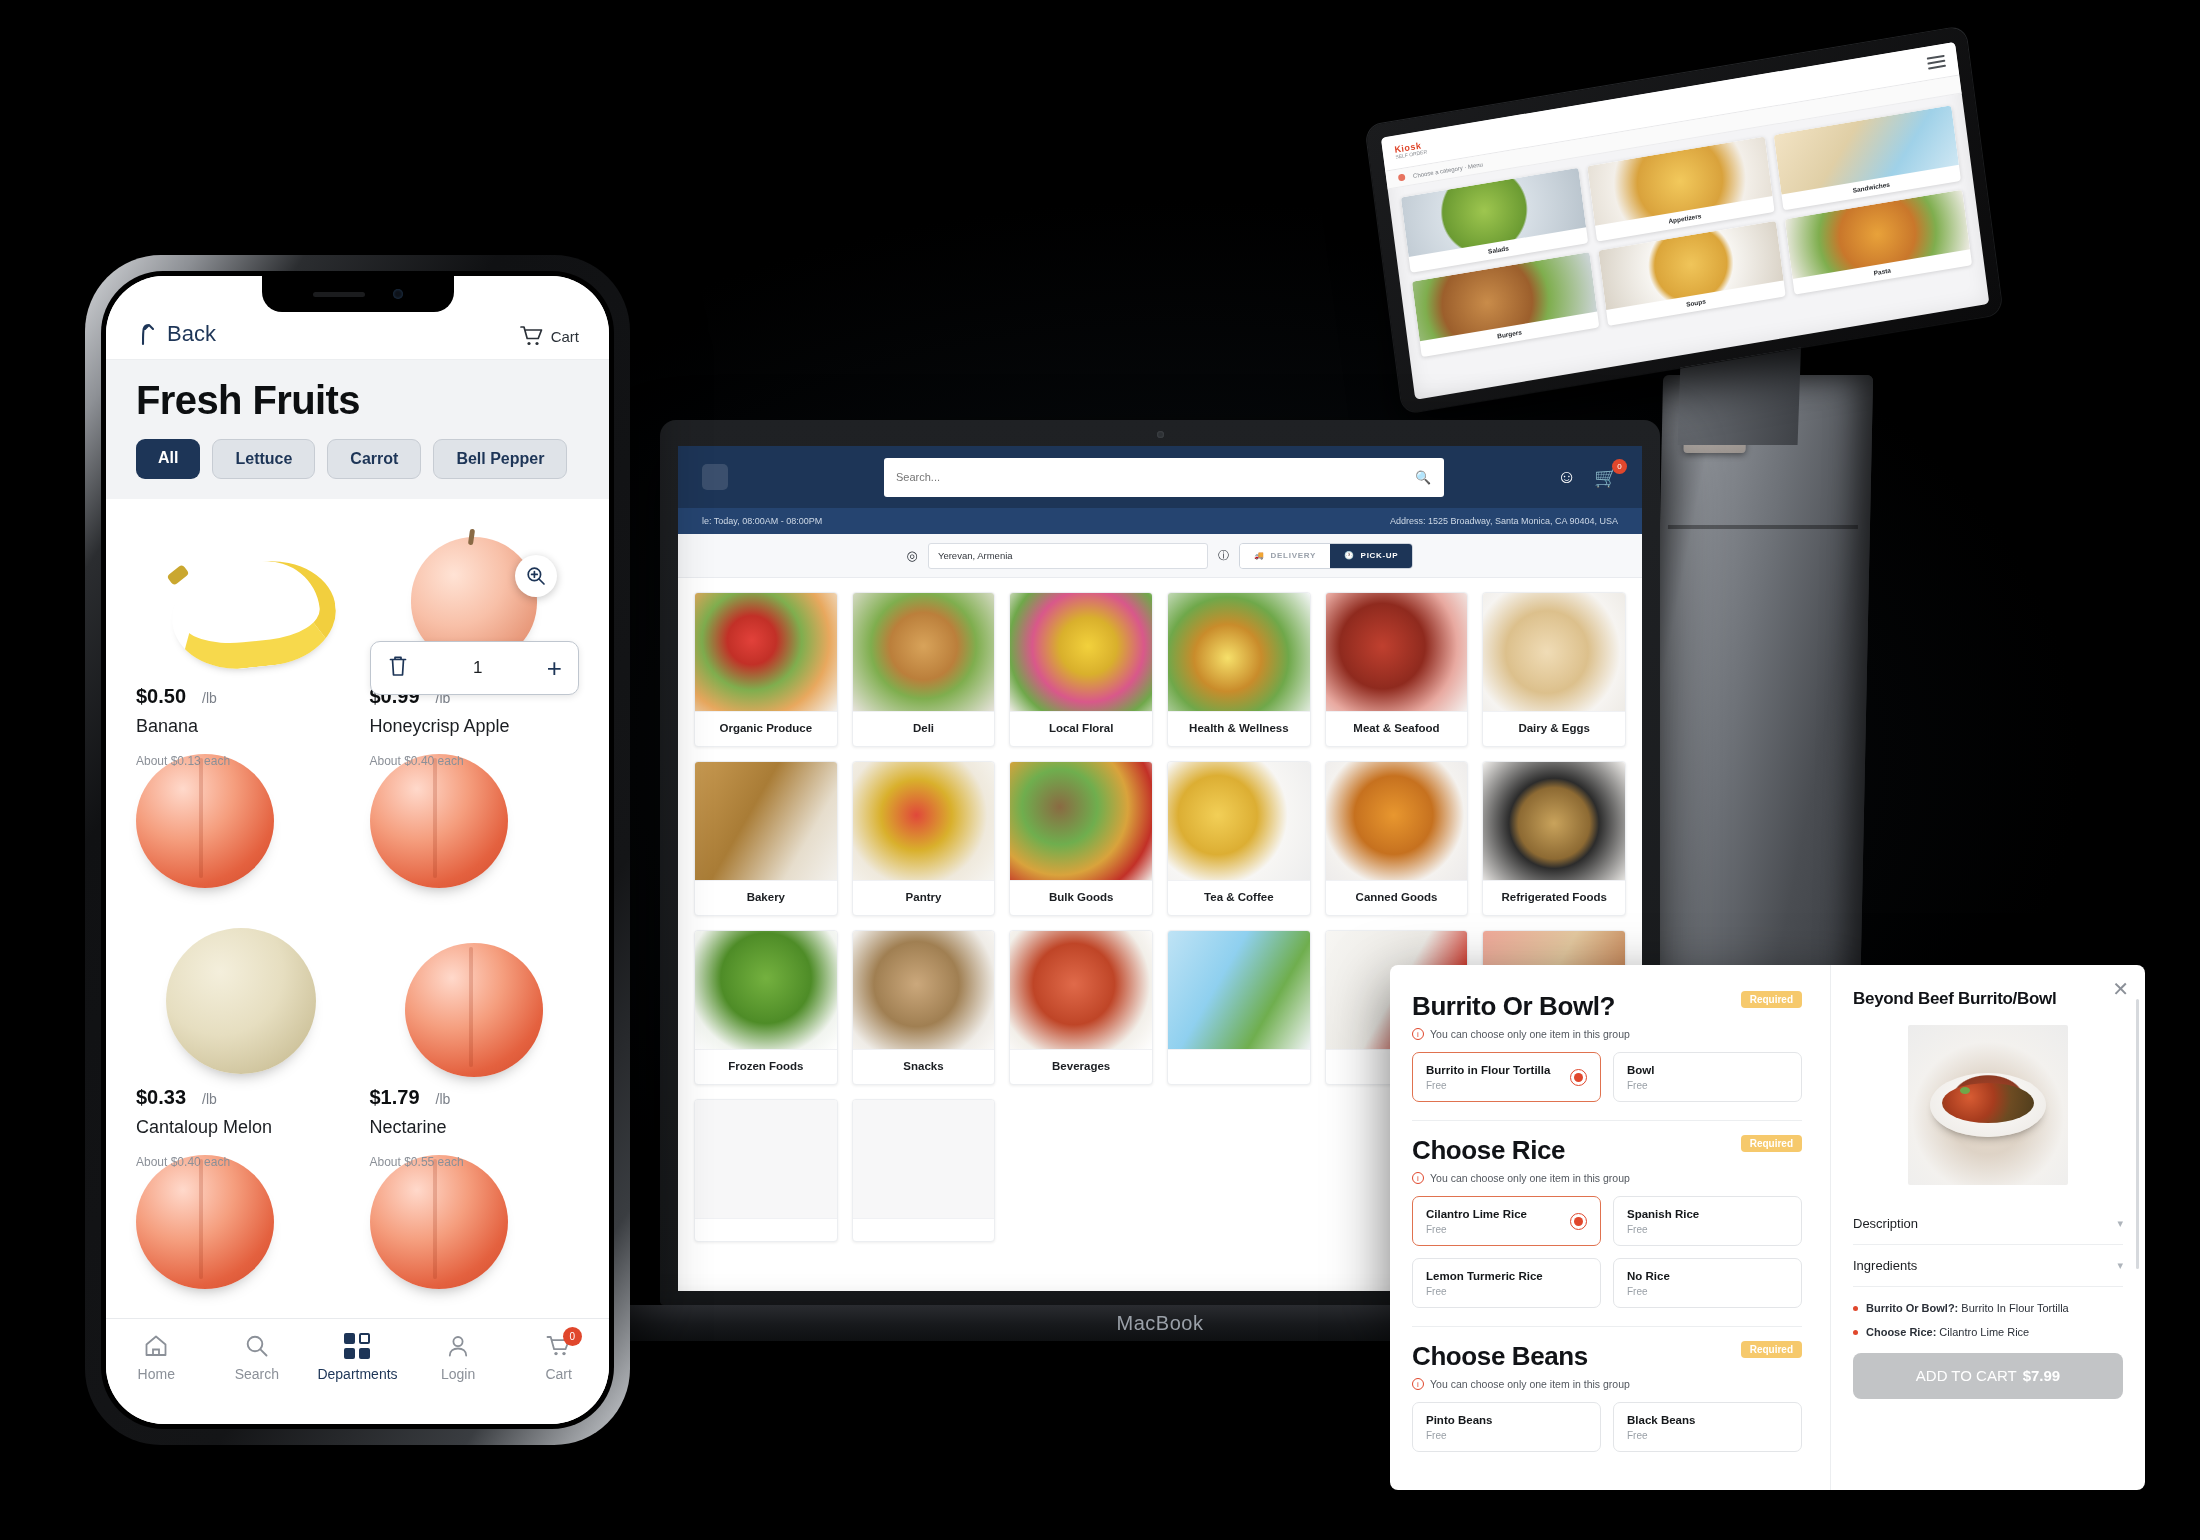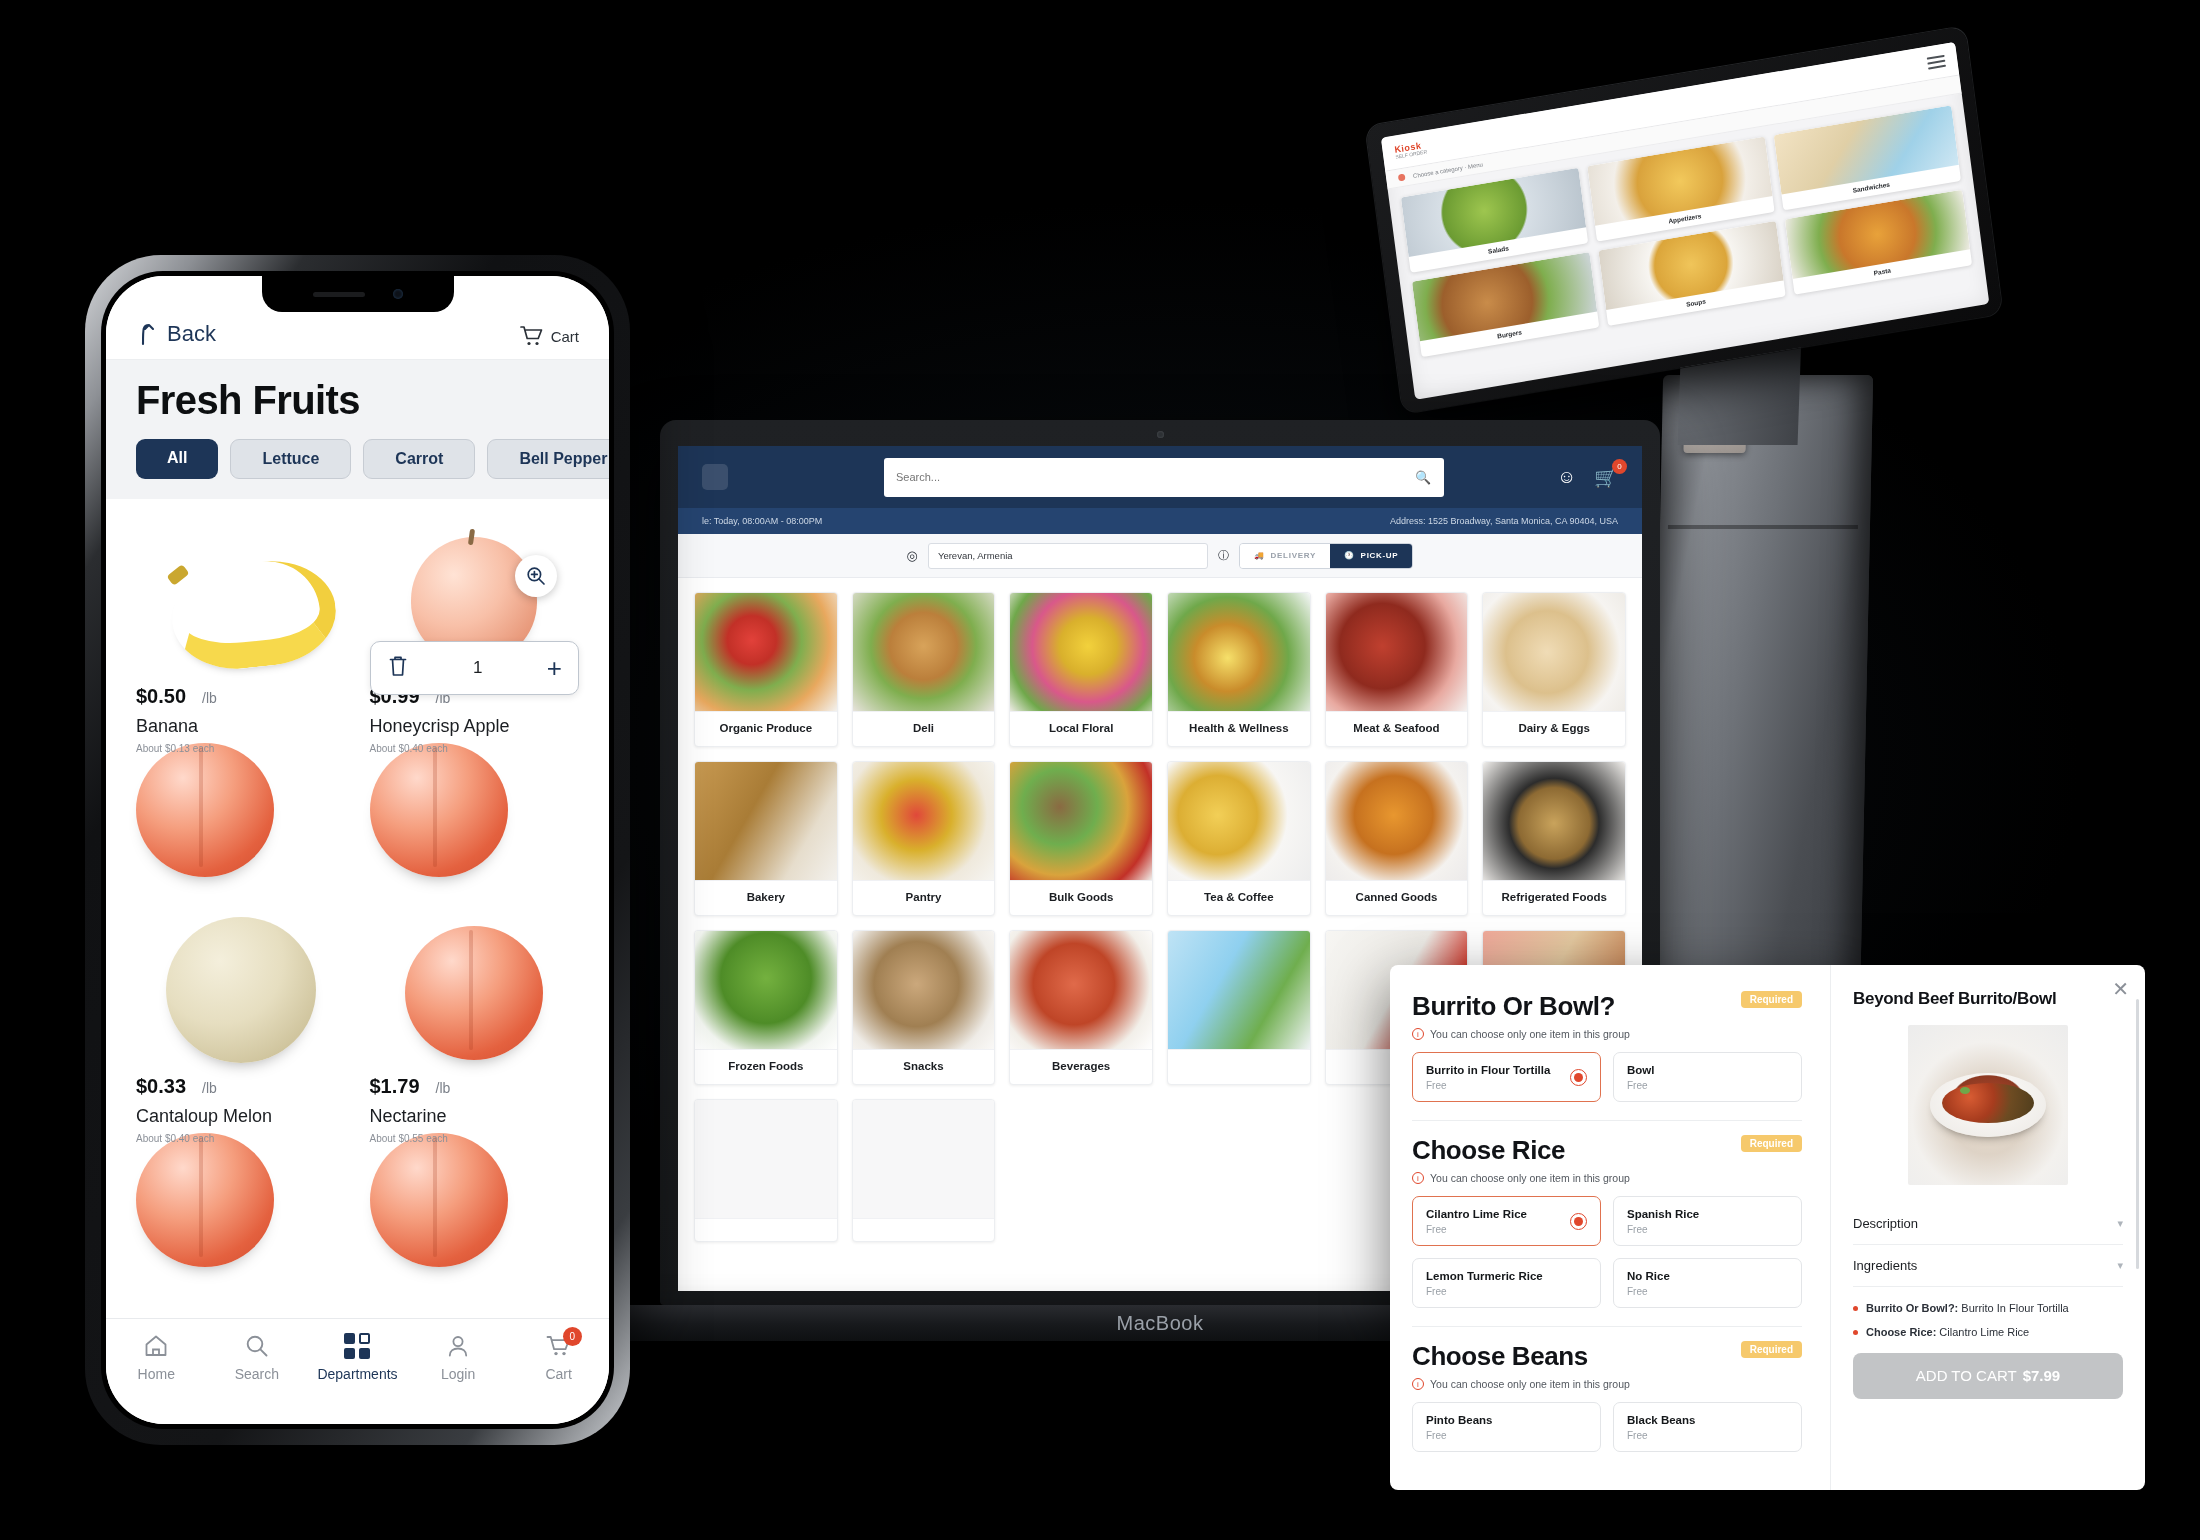--- a/index.html
+++ b/index.html
@@ -119,30 +119,30 @@
      background:#000; border-radius:0 0 20px 20px; z-index:6; display:flex; align-items:center; justify-content:center; gap:28px;}
   .ph-notch .sp{ width:52px;height:5px;border-radius:3px;background:#1b1c1e;}
   .ph-notch .cam{ width:10px;height:10px;border-radius:50%;background:#0d1118; box-shadow: inset 0 0 3px #25405e;}
   .ph-head { height:84px; background:#fff; display:flex; align-items:flex-end; justify-content:space-between;
      padding: 0 30px 12px; border-bottom:1px solid #eceef0;}
   .ph-back { display:flex; align-items:center; gap:9px; color:#1d3557; font-size:22px;}
   .ph-cart { display:flex; align-items:center; gap:7px; color:#2b3138; font-size:15px;}
   .ph-titlebar { background:#f2f3f5; padding:18px 30px 20px;}
   .ph-title { font-size:40px; font-weight:700; color:#0d0f11; letter-spacing:-.6px; margin-bottom:16px;}
   .ph-chips { display:flex; gap:12px; }
-  .chip { border-radius:9px; padding:10px 31px; font-size:16px; font-weight:700; white-space:nowrap;}
+  .chip { border-radius:9px; padding:10px 22px; font-size:16px; font-weight:700; white-space:nowrap;}
   .chip.active{ background:#1d3557; color:#fff;}
   .chip.idle{ background:#dfe3e8; color:#1d3557; border:1px solid #c7ccd3;}
   .ph-products { padding: 16px 30px 0; display:grid; grid-template-columns:1fr 1fr; gap:6px 24px; background:#fff;}
   .prod { position:relative; }
   .prod .pimg { height:170px; display:flex; align-items:center; justify-content:center; position:relative;}
   .prod .price { font-size:20px; font-weight:700; color:#0d0f11; display:flex; align-items:baseline; gap:16px;}
   .prod .price em{ font-style:normal; font-size:14px; font-weight:400; color:#7b8089;}
   .prod .pname { font-size:18px; color:#1b1e22; margin-top:8px;}
-  .prod .peach { font-size:10px; color:#8b9098; margin-top:6px;}
+  .prod .peach { font-size:12px; color:#8b9098; margin-top:17px;}
   .zoom-fab { position:absolute; right:22px; top:40px; width:42px;height:42px;border-radius:50%;
      background:#fff; box-shadow:0 2px 8px rgba(0,0,0,.22); display:flex;align-items:center;justify-content:center;
      color:#1d3557; font-size:19px;}
   .stepper { position:absolute; left:0; right:0; bottom:-10px; height:54px; background:#fff;
      border:1.5px solid #bfc6cf; border-radius:10px; display:flex; align-items:center;
      justify-content:space-between; padding:0 16px; box-shadow:0 2px 7px rgba(0,0,0,.1);}
   .stepper .q{ font-size:17px; color:#1b1e22;}
   .stepper .tr{ color:#1d3557; font-size:19px;}
   .stepper .pl{ color:#1d3557; font-size:26px; font-weight:400; line-height:1;}
   .ph-tabbar { position:absolute; left:0; right:0; bottom:0; height:106px; background:#fff;

